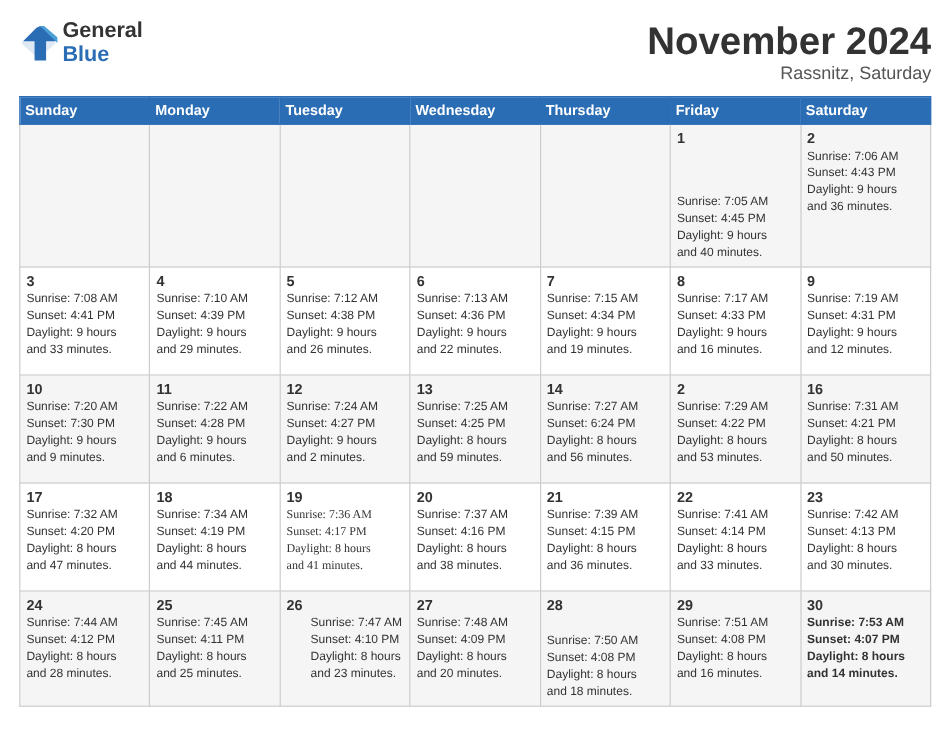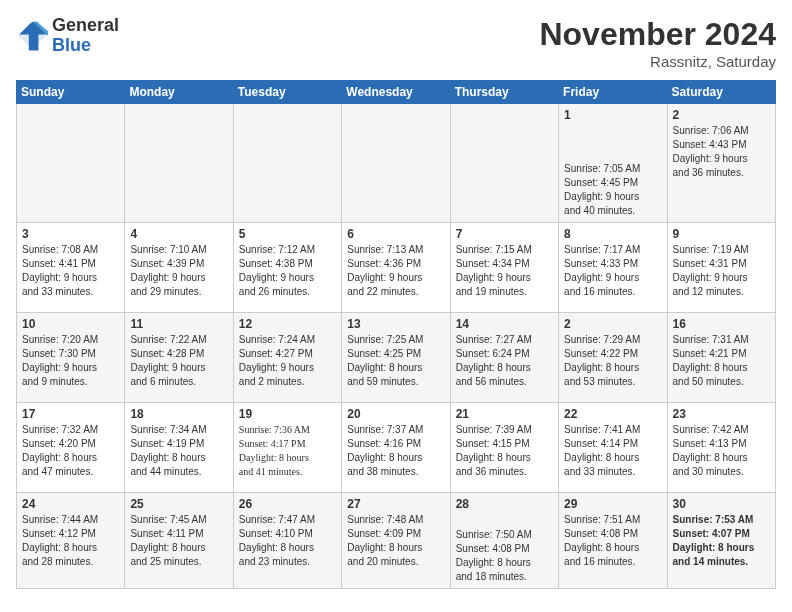--- a/index.html
+++ b/index.html
@@ -306,21 +306,21 @@
         </td>
         <td>
           <span class="day-number">25</span>
           <div class="day-info" style="white-space: pre-line;">Sunrise: 7:45 AM
 Sunset: 4:11 PM
 Daylight: 8 hours
 and 25 minutes.</div>
         </td>
         <td>
           <span class="day-number">26</span>
-          <div class="day-info" style="white-space: pre-line;">Sunrise: 7:47 AM
+          <div class="day-info" style="white-space: pre-line; margin-left: 20px;">Sunrise: 7:47 AM
 Sunset: 4:10 PM
 Daylight: 8 hours
 and 23 minutes.</div>
         </td>
         <td>
           <span class="day-number">27</span>
           <div class="day-info" style="white-space: pre-line;">Sunrise: 7:48 AM
 Sunset: 4:09 PM
 Daylight: 8 hours
 and 20 minutes.</div>

